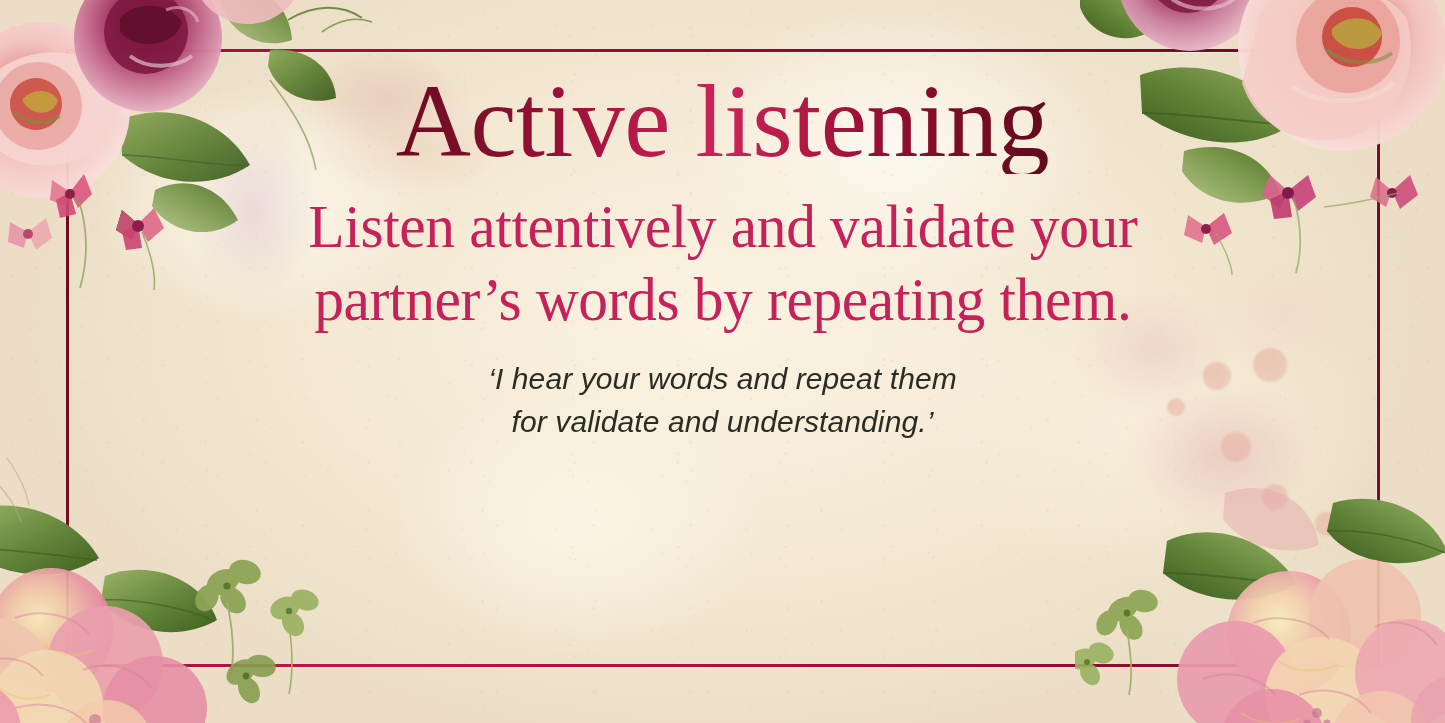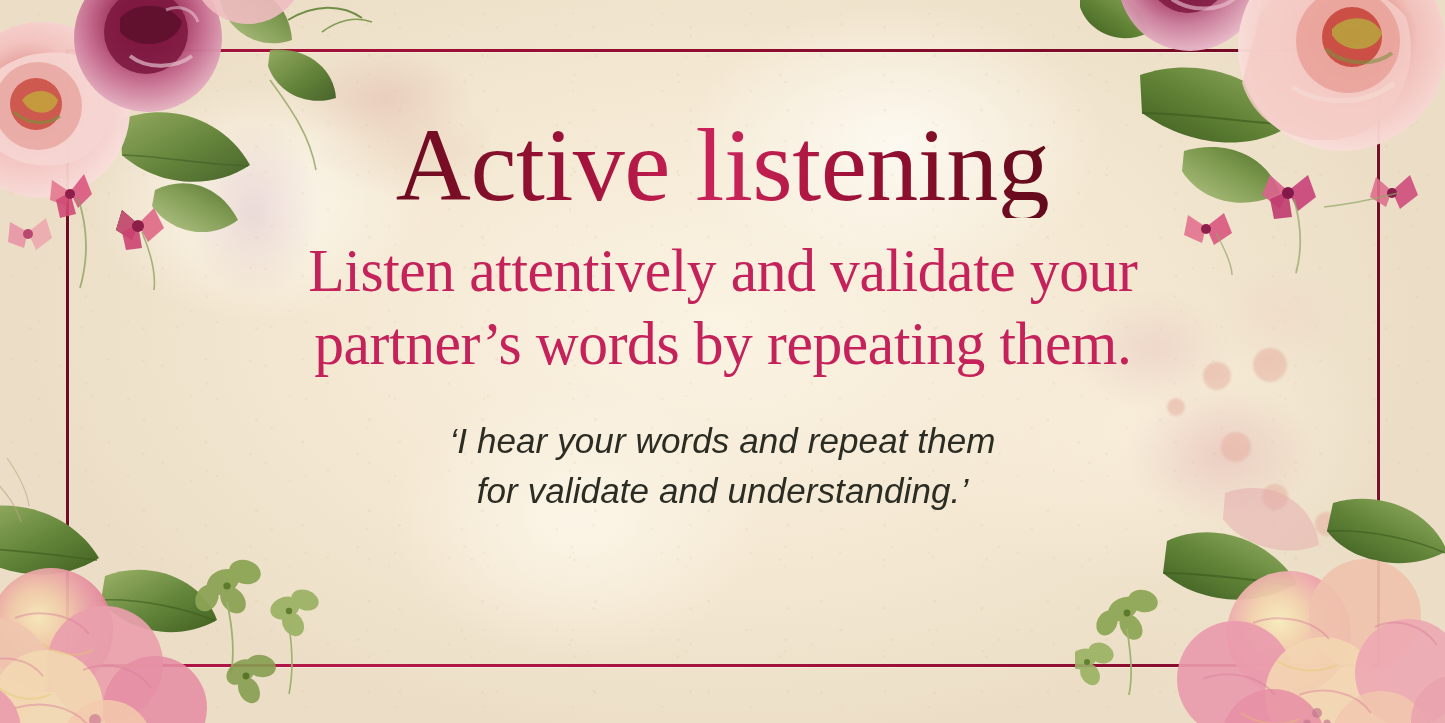--- a/index.html
+++ b/index.html
@@ -103,21 +103,21 @@
     left: 0; right: 0; top: 0; bottom: 0;
     display: flex;
     flex-direction: column;
     align-items: center;
     z-index: 6;
     pointer-events: none;
   }
   .content > * { pointer-events: auto; }
 
   .headline {
-    margin-top: 112px;
+    margin-top: 68px;
     font-family: "Liberation Serif", "DejaVu Serif", serif;
     font-size: 104px;
     line-height: 1.02;
     letter-spacing: -0.5px;
     font-weight: 400;
     white-space: nowrap;
     background-image: linear-gradient(to right,
         #6d0a20 0%, #7e0f28 12%, #9c1038 26%,
         #c01e50 42%, #c9245a 50%, #bb1d4c 58%,
         #9a1036 72%, #7a0d24 86%, #63091c 100%);
@@ -133,24 +133,24 @@
     font-size: 62px;
     line-height: 1.18;
     text-align: center;
     color: #c5215a;
     letter-spacing: -0.4px;
     transform: scaleX(.96);
   }
   .body-text .line { display: block; white-space: nowrap; }
 
   .quote {
-    margin-top: 36px;
+    margin-top: 22px;
     font-family: "Liberation Sans", "DejaVu Sans", sans-serif;
     font-style: italic;
-    font-size: 35px;
+    font-size: 30px;
     line-height: 1.42;
     text-align: center;
     color: #2b2c23;
     letter-spacing: .1px;
   }
   .quote .line { display: block; white-space: nowrap; }
 
   
   .floral { position: absolute; pointer-events: none; z-index: 4; }
   .f-tl { left: -30px;  top: -40px;  width: 420px; height: 330px; }

